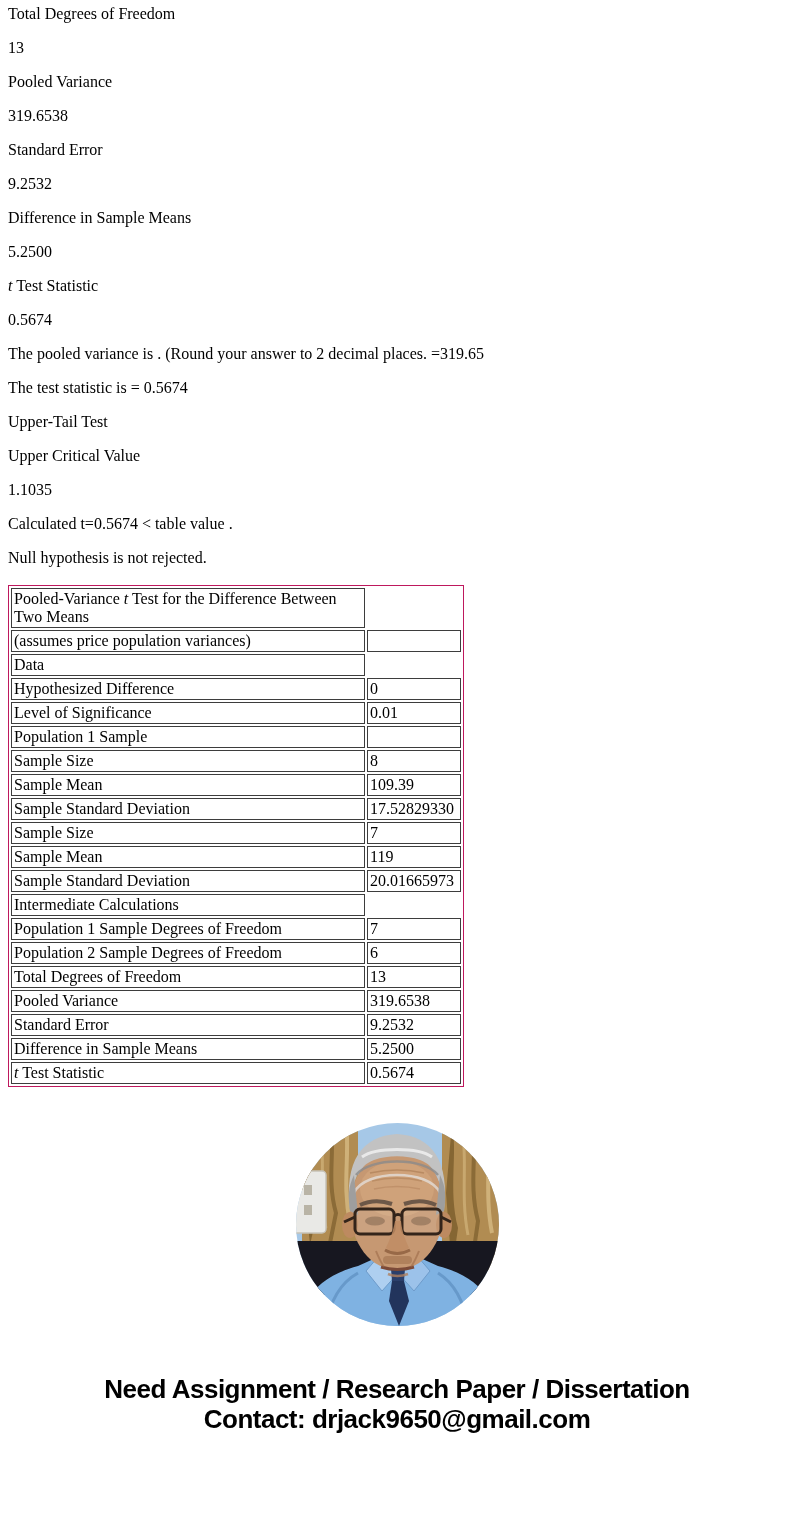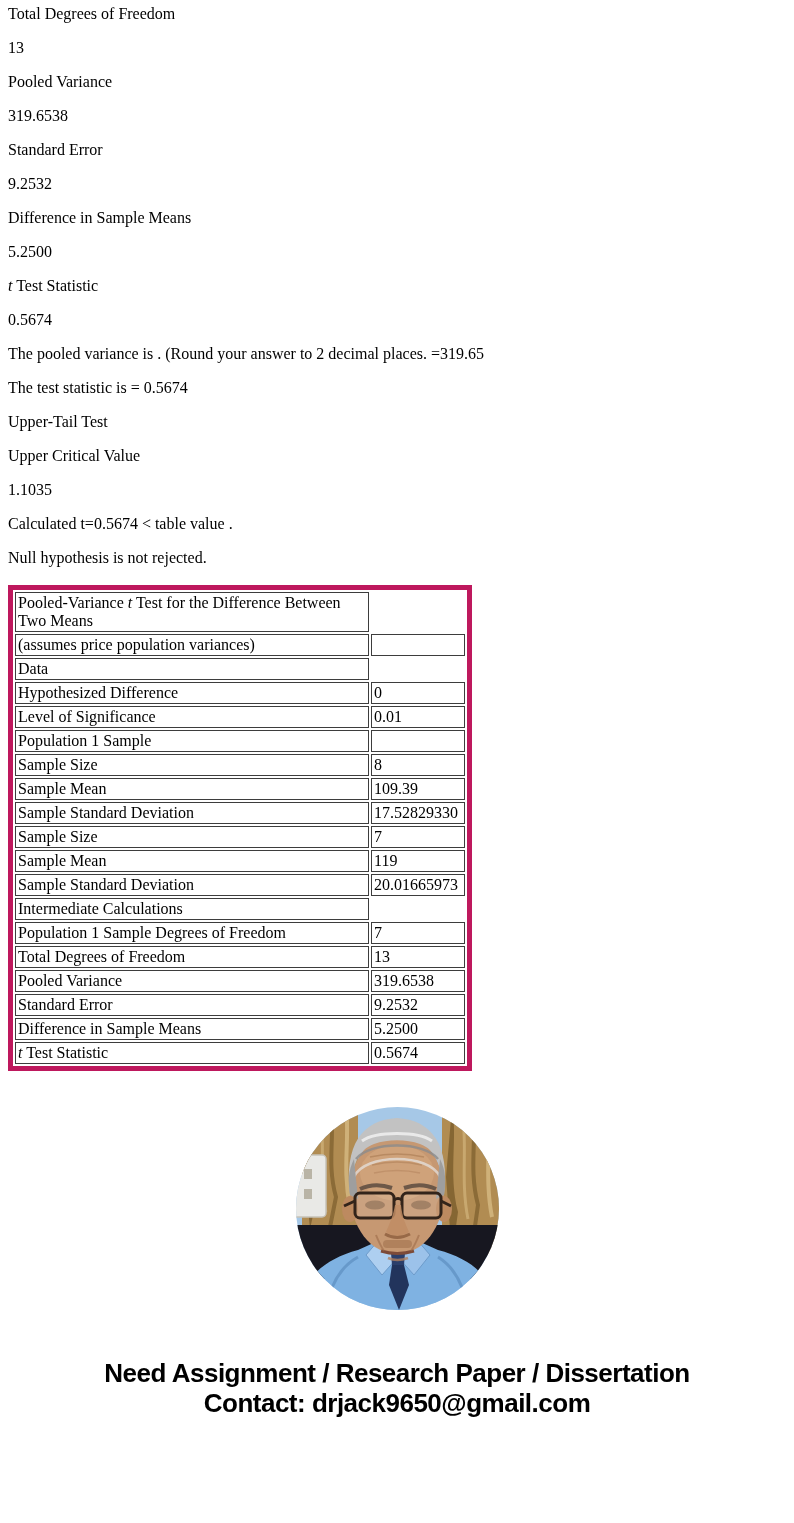--- a/index.html
+++ b/index.html
@@ -17,21 +17,21 @@
     line-height: 18px;
   }
   .intro p:first-child { margin-top: 5px; }
   .b  { font-weight: 400; }
   .it { font-style: italic; }
 
   
   table.stats {
     border-collapse: separate;
     border-spacing: 2px;
-    border: 5px solid #be185d;
+    border: 1px solid #be185d;
     margin-top: 18px;
   }
   table.stats td {
     border: 1px solid #3d3d3d;
     padding: 1px 2px;
     font-size: 16px;
     line-height: 18px;
     vertical-align: top;
     text-align: left;
   }
@@ -137,20 +137,24 @@
         </tr>
         <tr>
           <td class="lbl"><span>Intermediate Calculations</span></td>
           <td class="val nb"></td>
         </tr>
         <tr>
           <td class="lbl"><span>Population 1 Sample Degrees of Freedom</span></td>
           <td class="val">7</td>
         </tr>
         <tr>
+          <td class="lbl"><span>Population 2 Sample Degrees of Freedom</span></td>
+          <td class="val">6</td>
+        </tr>
+        <tr>
           <td class="lbl"><span>Total Degrees of Freedom</span></td>
           <td class="val">13</td>
         </tr>
         <tr>
           <td class="lbl b"><span>Pooled Variance</span></td>
           <td class="val b">319.6538</td>
         </tr>
         <tr>
           <td class="lbl"><span>Standard Error</span></td>
           <td class="val">9.2532</td>

